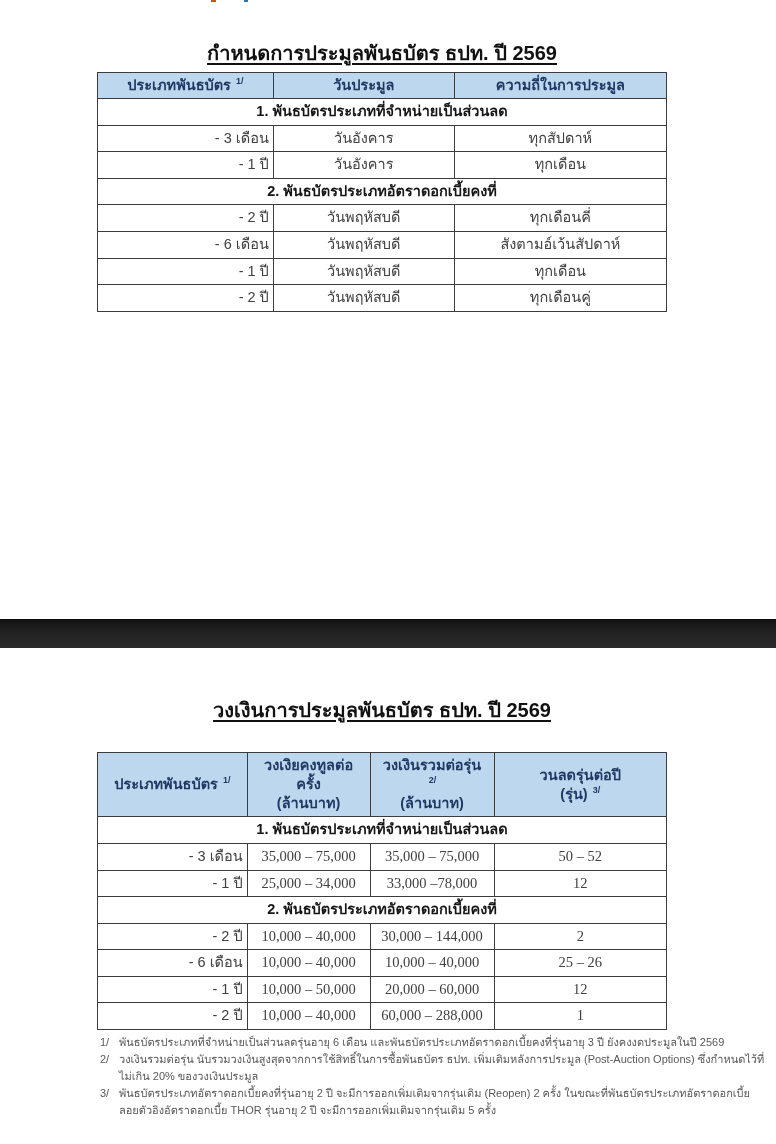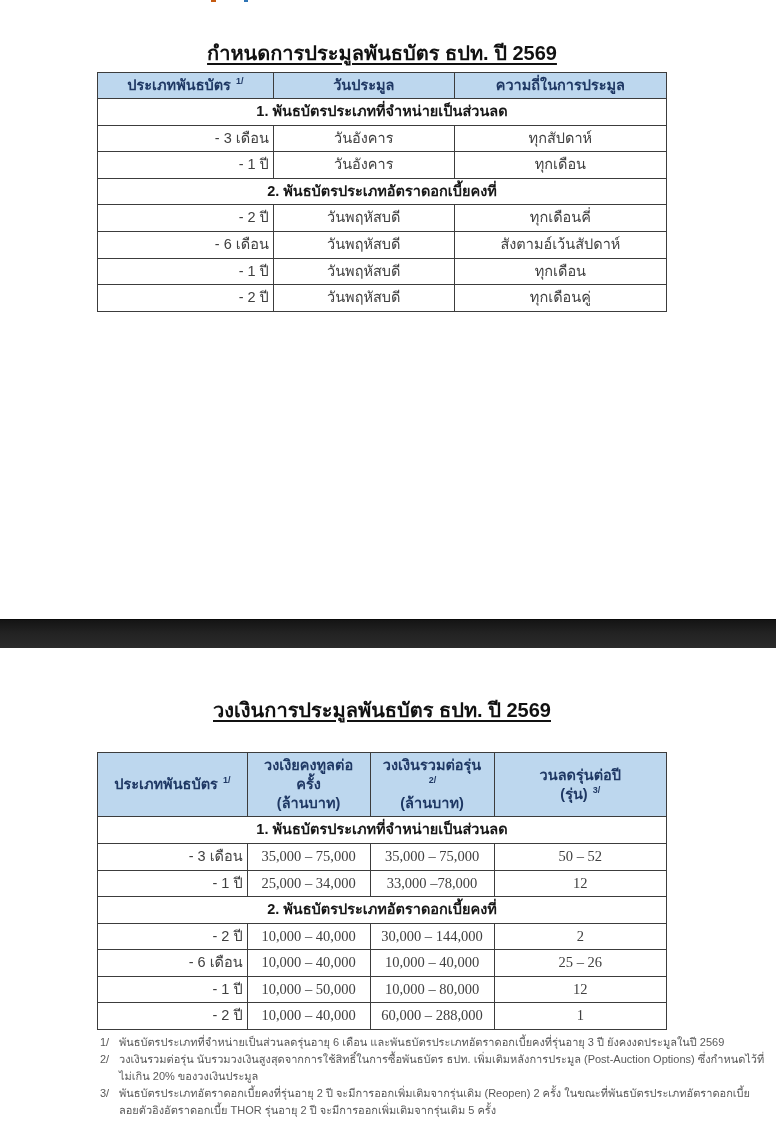--- a/index.html
+++ b/index.html
@@ -196,21 +196,21 @@
         </tr>
         <tr>
           <td class="cell-left">- 6 เดือน</td>
           <td class="cell-center">10,000 – 40,000</td>
           <td class="cell-center">10,000 – 40,000</td>
           <td class="cell-center">25 – 26</td>
         </tr>
         <tr>
           <td class="cell-left">- 1 ปี</td>
           <td class="cell-center">10,000 – 50,000</td>
-          <td class="cell-center">10,000 – 80,000</td>
+          <td class="cell-center">20,000 – 60,000</td>
           <td class="cell-center">12</td>
         </tr>
         <tr>
           <td class="cell-left">- 2 ปี</td>
           <td class="cell-center">10,000 – 40,000</td>
           <td class="cell-center">60,000 – 288,000</td>
           <td class="cell-center">1</td>
         </tr>
       </tbody>
     </table>

